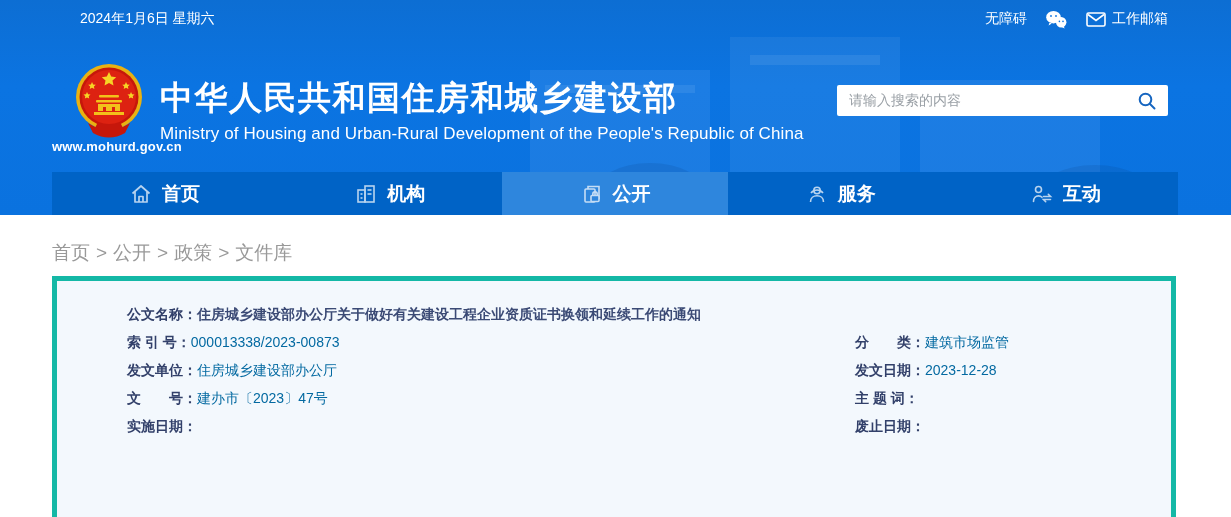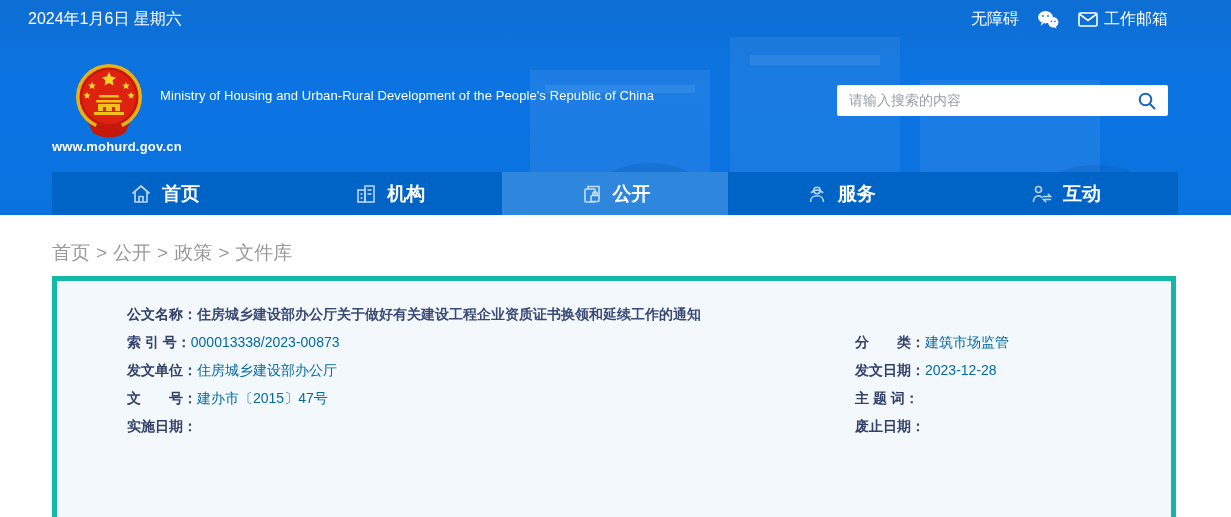--- a/index.html
+++ b/index.html
@@ -5,36 +5,36 @@
   * { margin:0; padding:0; box-sizing:border-box; }
   html,body { width:1231px; height:517px; overflow:hidden; background:#fff;
               font-family:"Liberation Sans","DejaVu Sans",sans-serif; }
 
   
   .page-header { position:relative; height:215px; overflow:hidden;
                  background:linear-gradient(180deg,#0d6ed3 0%, #0b74e2 40%, #0a72df 100%); }
   .building-art { position:absolute; left:500px; top:25px; pointer-events:none; }
 
   .topbar { position:relative; height:38px; display:flex; align-items:center;
-            justify-content:space-between; padding:0 63px 0 28px; color:#fff; font-size:16px; }
+            justify-content:space-between; padding:0 63px 0 80px; color:#fff; font-size:14px; }
   .topbar-right { display:flex; align-items:center; }
   .topbar-right .tb-text { cursor:pointer; }
   .tb-icon { display:inline-flex; align-items:center; }
   .gap-l { margin-left:18px; }
   .gap-s { margin-left:6px; }
 
   .container { width:1126px; margin-left:52px; position:relative; }
 
   .header-main { position:relative; height:134px; color:#fff; }
   .emblem { position:absolute; left:20px; top:25px; }
   .site-url { position:absolute; left:0; top:101px; width:124px; text-align:center;
               font-size:13px; font-weight:bold; letter-spacing:.2px; }
   .site-titles { position:absolute; left:108px; top:42px; }
   .site-name { font-size:33px; font-weight:bold; letter-spacing:1.5px; line-height:36px; }
-  .site-name-en { font-size:13px; margin-top:8px; letter-spacing:.1px; }
+  .site-name-en { font-size:17px; margin-top:8px; letter-spacing:.1px; }
 
   .search-box { position:absolute; top:47px; right:10px; width:331px; height:31px;
                 background:#fff; border-radius:2px; display:flex; align-items:center; }
   .search-box input { flex:1; height:100%; border:none; outline:none; background:transparent;
                       padding:0 6px 0 12px; font-size:14px; color:#be185d;
                       font-family:Liberation Serif, serif; }
   .search-box input::placeholder { color:#9aa0a6; }
   .search-btn { width:42px; height:100%; border:none; background:transparent; cursor:pointer;
                 display:flex; align-items:center; justify-content:center; }
 
@@ -135,20 +135,21 @@
           <rect x="22" y="49" width="30" height="3"></rect>
           <rect x="31" y="44" width="3" height="4" fill="#dd2211"></rect>
           <rect x="40" y="44" width="3" height="4" fill="#dd2211"></rect>
         </g>
         <path d="M25 61 h24 l3 6 h-30 Z" fill="#c6170b"></path>
       </svg>
 
       <div class="site-url">www.mohurd.gov.cn</div>
 
       <div class="site-titles">
+        <div class="site-name">中华人民共和国住房和城乡建设部</div>
         <div class="site-name-en">Ministry of Housing and Urban-Rural Development of the People's Republic of China</div>
       </div>
 
       <div class="search-box">
         <input type="text" placeholder="请输入搜索的内容" style="">
         <button class="search-btn">
           <svg width="20" height="20" viewBox="0 0 20 20">
             <circle cx="8.5" cy="8.5" r="5.8" fill="none" stroke="#1565c0" stroke-width="2"></circle>
             <line x1="13" y1="13" x2="17.5" y2="17.5" stroke="#1565c0" stroke-width="2" stroke-linecap="round"></line>
           </svg>
@@ -216,21 +217,21 @@
   </div>
   <div class="doc-columns">
     <div class="doc-col-left">
       <div class="doc-row">
         <span class="doc-label">索 引 号：</span><span class="doc-value">000013338/2023-00873</span>
       </div>
       <div class="doc-row">
         <span class="doc-label">发文单位：</span><span class="doc-value">住房城乡建设部办公厅</span>
       </div>
       <div class="doc-row">
-        <span class="doc-label">文　　号：</span><span class="doc-value">建办市〔2015〕47号</span>
+        <span class="doc-label">文　　号：</span><span class="doc-value">建办市〔2023〕47号</span>
       </div>
       <div class="doc-row">
         <span class="doc-label">实施日期：</span><span class="doc-value"></span>
       </div>
     </div>
     <div class="doc-col-right">
       <div class="doc-row">
         <span class="doc-label">分　　类：</span><span class="doc-value">建筑市场监管</span>
       </div>
       <div class="doc-row">

